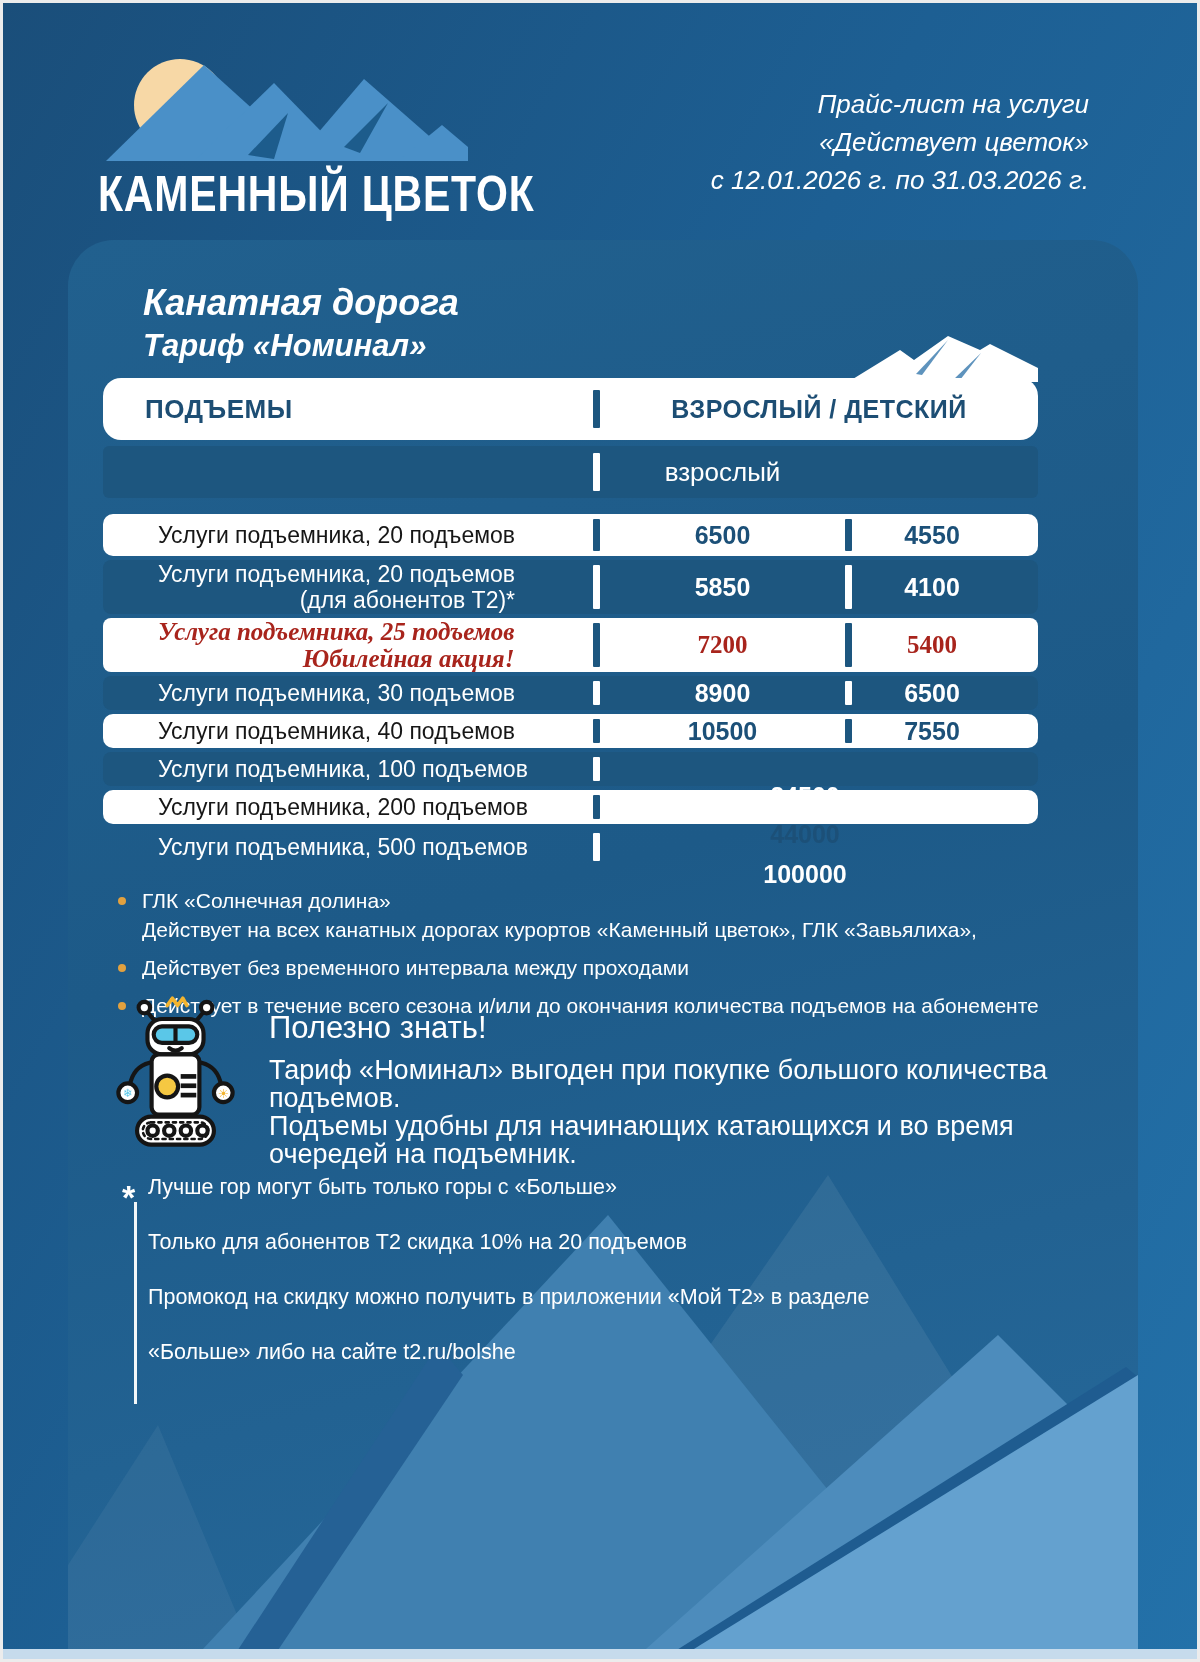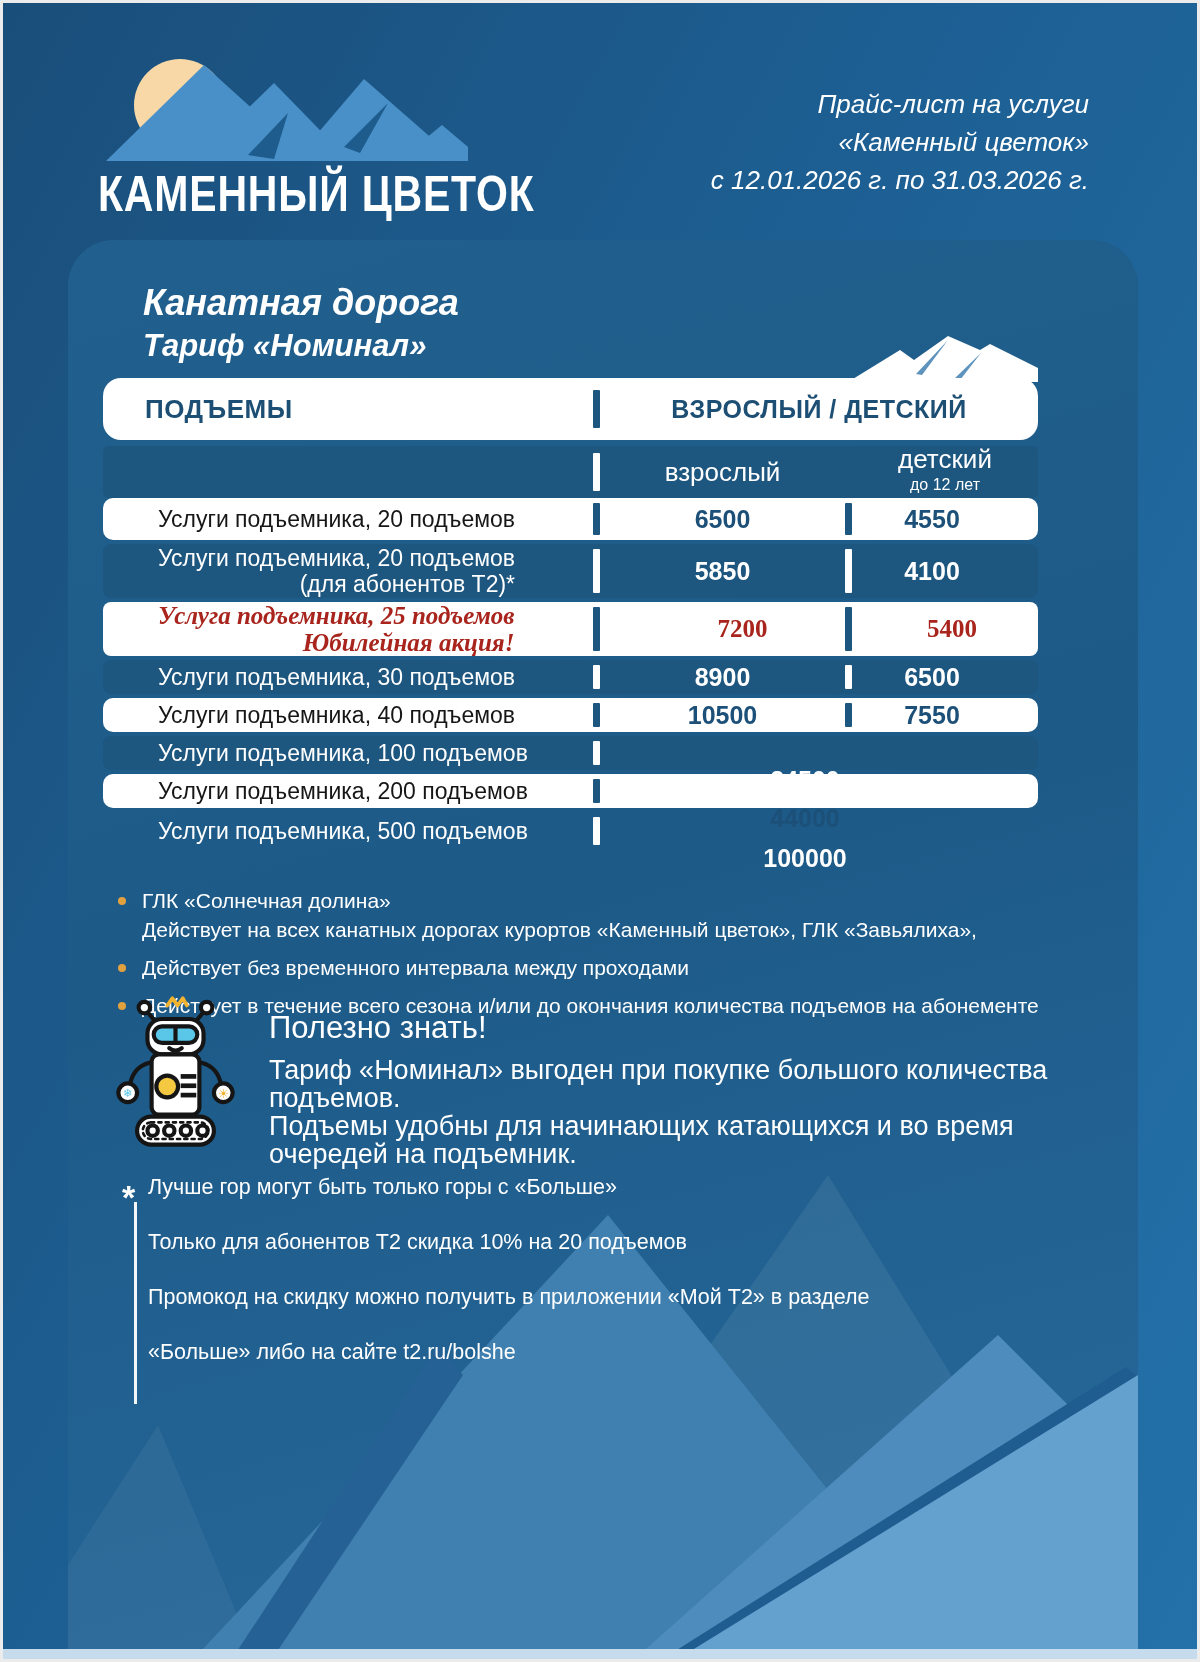--- a/index.html
+++ b/index.html
@@ -32,42 +32,42 @@
   
   .ptable{position:absolute;left:35px;top:138px;width:935px;}
   .head-mountains{position:absolute;left:745px;top:-44px;width:190px;height:48px;}
   .thead{
     position:relative;height:62px;background:#fff;border-radius:18px;margin-bottom:6px;
     color:#1d4e74;font-weight:bold;
   }
   .thead-left{position:absolute;left:42px;top:50%;transform:translateY(-50%);font-size:26px;letter-spacing:.5px;}
   .thead-right{position:absolute;left:497px;width:438px;top:50%;transform:translateY(-50%);text-align:center;font-size:25px;letter-spacing:.5px;}
   .thead .bar{background:#1d567f;top:12px;bottom:12px;}
-  .tsub{position:relative;height:52px;background:#1d567f;border-radius:6px;margin-bottom:0;}
+  .tsub{position:relative;height:52px;background:#1d567f;border-radius:6px;margin-bottom:16px;}
   .tsub .bar{background:#fff;top:7px;bottom:7px;}
   .sub-adult{position:absolute;left:497px;width:245px;top:50%;transform:translateY(-50%);text-align:center;font-size:26px;}
   .sub-child{position:absolute;left:749px;width:186px;top:50%;transform:translateY(-50%);text-align:center;line-height:22px;}
   .sub-child .c1{font-size:26px;}
   .sub-child .c2{font-size:16px;display:block;}
   .trow{position:relative;border-radius:10px;margin-bottom:4px;}
   .trow.light{background:#fff;}
   .trow.promo{background:#fff;border-radius:8px;}
   .trow.dark{background:#1d567f;border-radius:8px;}
   .trow.plain{background:transparent;}
   .rlabel{position:absolute;left:55px;top:50%;transform:translateY(-50%);font-size:23px;line-height:26px;color:#fff;text-align:right;}
   .light .rlabel{color:#161616;}
   .promo .rlabel{font-family:"Liberation Serif",serif;font-style:italic;font-weight:bold;color:#a8241c;font-size:25px;line-height:27px;}
   .bar{position:absolute;width:7px;border-radius:1px;}
   .b1{left:490px;}.b2{left:742px;}
   .trow .bar{top:5px;bottom:5px;}
   .light .bar,.promo .bar{background:#1d567f;}
   .dark .bar,.plain .bar{background:#fff;}
   .num{position:absolute;top:50%;transform:translateY(-50%);font-weight:bold;text-align:center;font-size:25px;color:#fff;}
   .light .num{color:#1c5078;}
-  .promo .num{color:#a8241c;font-family:"Liberation Serif",serif;padding-left:20px;}
+  .promo .num{color:#a8241c;font-family:"Liberation Serif",serif;}
   .adult{left:497px;width:245px;}
   .child{left:749px;width:160px;}
   .mergedv{left:483px;width:438px;margin-top:27px;}
   
   .bullets{position:absolute;left:50px;top:646px;width:960px;}
   .bullet{position:relative;padding-left:24px;font-size:21px;line-height:29px;margin-bottom:9px;}
   .dot{position:absolute;left:0;top:11px;width:8px;height:8px;border-radius:50%;background:#e2a13f;}
   
   .robot{position:absolute;left:40px;top:752px;width:135px;height:160px;}
   .tip-title{position:absolute;left:201px;top:770px;font-size:31px;}
@@ -92,21 +92,21 @@
       <polygon points="150,104 190,62 176,108" fill="#1d5c8c"></polygon>
       <polygon points="196,110 266,28 346,98 346,110" fill="#4a90c8"></polygon>
       <polygon points="246,96 290,52 262,102" fill="#1d5c8c"></polygon>
       <polygon points="300,110 344,74 370,96 370,110" fill="#4a90c8"></polygon>
     </svg>
     <span class="logo-text">КАМЕННЫЙ ЦВЕТОК</span>
   </div>
 
   <div class="pricelist">
     <div>Прайс-лист на услуги</div>
-    <div>«Каменный цветок»</div>
+    <div>«Действует цветок»</div>
     <div>с 12.01.2026 г. по 31.03.2026 г.</div>
   </div>
 
   <div class="panel">
 
     <svg class="bg-mountains" viewBox="0 0 1070 530" preserveAspectRatio="none">
       <polygon points="0,430 90,290 190,530 0,530" fill="rgba(255,255,255,0.05)"></polygon>
       <polygon points="420,530 760,40 1000,430 940,530" fill="rgba(255,255,255,0.07)"></polygon>
       <polygon points="120,530 540,80 900,530" fill="#4080b0"></polygon>
       <polygon points="370,210 160,530 200,530 395,240" fill="#256195"></polygon>
@@ -128,24 +128,20 @@
 
       <div class="thead">
         <div class="thead-left">ПОДЪЕМЫ</div>
         <div class="bar b1"></div>
         <div class="thead-right">ВЗРОСЛЫЙ / ДЕТСКИЙ</div>
       </div>
 
       <div class="tsub">
         <div class="bar b1"></div>
         <div class="sub-adult">взрослый</div>
-        <div class="sub-child">
-          <span class="c1">детский</span>
-          <span class="c2">до 12 лет</span>
-        </div>
       </div>
 
       <div class="trow light" style="height:42px">
         <div class="rlabel">Услуги подъемника, 20 подъемов</div>
         <div class="bar b1"></div>
         <div class="bar b2"></div>
         <div class="num adult">6500</div>
         <div class="num child">4550</div>
       </div>
 

